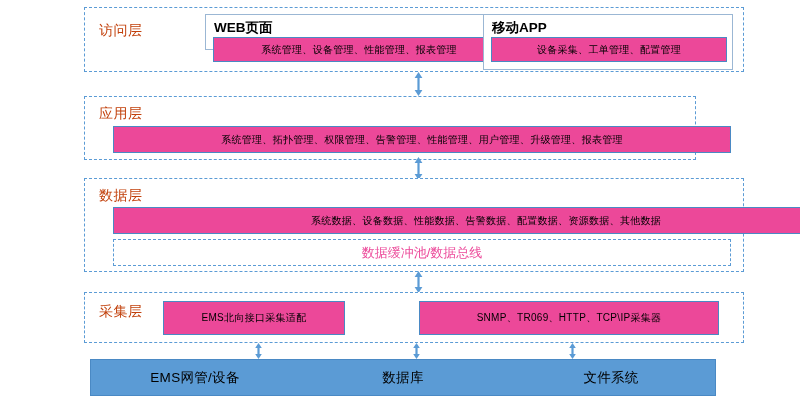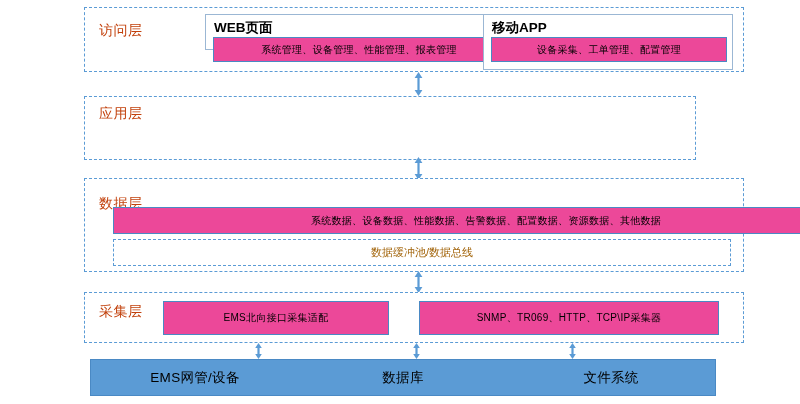--- a/index.html
+++ b/index.html
@@ -71,22 +71,22 @@
 
   
   .dashbox {
     position: absolute;
     background: #ffffff;
     border: 1px dashed #5B9BD5;
     box-sizing: border-box;
     display: flex;
     align-items: center;
     justify-content: center;
-    font-size: 11px;
-    color: #a16207;
+    font-size: 13px;
+    color: #ec4899;
     white-space: nowrap;
   }
 
   
   #bottom-bar {
     position: absolute;
     background: #5B9BD5;
     border: 1px solid #4A89C4;
     box-sizing: border-box;
     display: flex;
@@ -130,47 +130,48 @@
   <div class="connector" style="left:412px; top:72px; height:24px;">
     <svg width="13" height="24" viewBox="0 0 13 24">
       <line x1="6.5" y1="3" x2="6.5" y2="21" stroke="#5B9BD5" stroke-width="2.2"></line>
       <polygon points="6.5,0 2.6,6 10.4,6" fill="#5B9BD5"></polygon>
       <polygon points="6.5,24 2.6,18 10.4,18" fill="#5B9BD5"></polygon>
     </svg>
   </div>
 
   <div class="layer" style="left:84px; top:96px; width:612px; height:64px;">
     <div class="layer-title" style="top:8px;">应用层</div>
+    <div class="bluebar" style="left:28px; top:29px; width:618px; height:27px;">系统管理、拓扑管理、权限管理、告警管理、性能管理、用户管理、升级管理、报表管理</div>
   </div>
 
   <div class="connector" style="left:412px; top:157px; height:23px;">
     <svg width="13" height="23" viewBox="0 0 13 23">
       <line x1="6.5" y1="3" x2="6.5" y2="20" stroke="#5B9BD5" stroke-width="2.2"></line>
       <polygon points="6.5,0 2.6,6 10.4,6" fill="#5B9BD5"></polygon>
       <polygon points="6.5,23 2.6,17 10.4,17" fill="#5B9BD5"></polygon>
     </svg>
   </div>
 
   <div class="layer" style="left:84px; top:178px; width:660px; height:94px;">
-    <div class="layer-title" style="top:16px;">数据层</div>
+    <div class="layer-title" style="top:8px;">数据层</div>
     <div class="bluebar" style="left:28px; top:28px; width:746px; height:27px;">系统数据、设备数据、性能数据、告警数据、配置数据、资源数据、其他数据</div>
     <div class="dashbox" style="left:28px; top:60px; width:618px; height:27px;">数据缓冲池/数据总线</div>
   </div>
 
   <div class="connector" style="left:412px; top:271px; height:22px;">
     <svg width="13" height="22" viewBox="0 0 13 22">
       <line x1="6.5" y1="3" x2="6.5" y2="19" stroke="#5B9BD5" stroke-width="2.2"></line>
       <polygon points="6.5,0 2.6,6 10.4,6" fill="#5B9BD5"></polygon>
       <polygon points="6.5,22 2.6,16 10.4,16" fill="#5B9BD5"></polygon>
     </svg>
   </div>
 
   <div class="layer" style="left:84px; top:292px; width:660px; height:51px;">
     <div class="layer-title" style="top:10px;">采集层</div>
-    <div class="bluebar" style="left:78px; top:8px; width:226px; height:34px;">EMS北向接口采集适配</div>
+    <div class="bluebar" style="left:78px; top:8px; width:182px; height:34px;">EMS北向接口采集适配</div>
     <div class="bluebar" style="left:334px; top:8px; width:300px; height:34px;text-align:right;">SNMP、TR069、HTTP、TCP\IP采集器</div>
   </div>
 
   <div class="connector" style="left:252px; top:343px; height:16px;">
     <svg width="13" height="16" viewBox="0 0 13 16">
       <line x1="6.5" y1="2" x2="6.5" y2="14" stroke="#5B9BD5" stroke-width="2.2"></line>
       <polygon points="6.5,0 3.2,5 9.8,5" fill="#5B9BD5"></polygon>
       <polygon points="6.5,16 3.2,11 9.8,11" fill="#5B9BD5"></polygon>
     </svg>
   </div>

